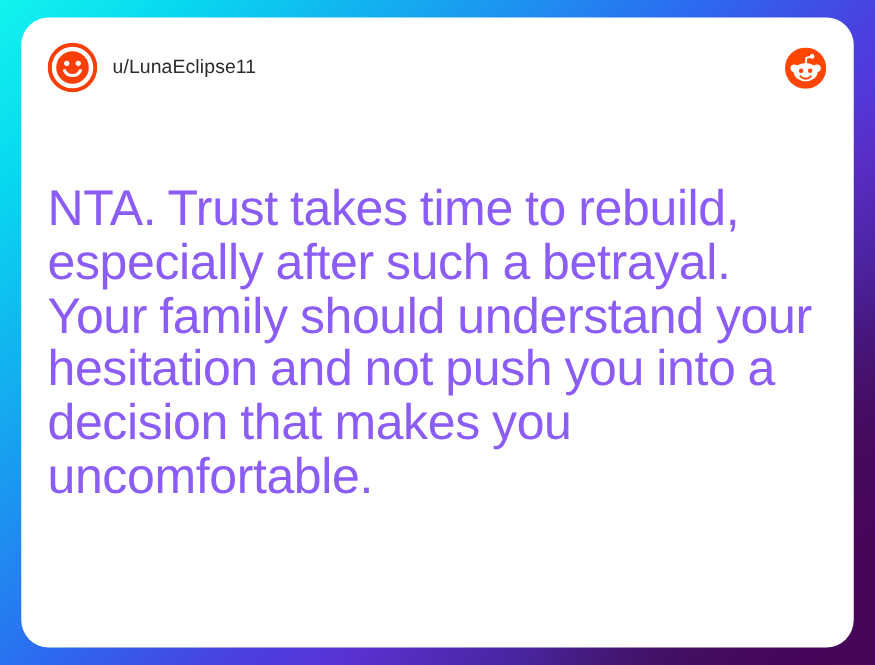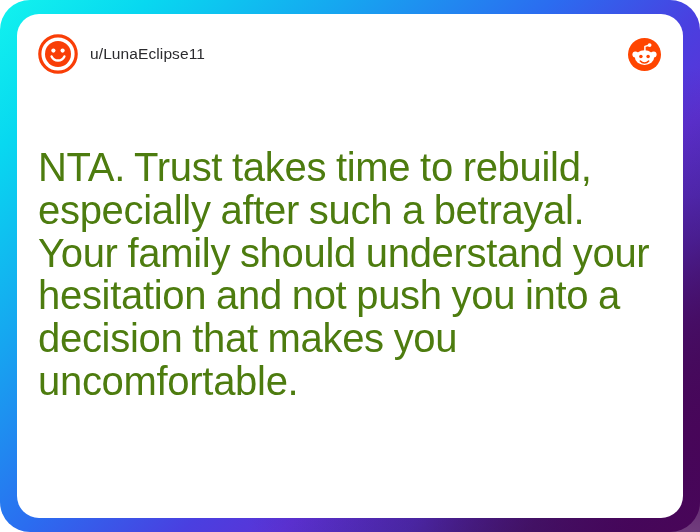--- a/index.html
+++ b/index.html
@@ -21,21 +21,20 @@
         #12f3ee 0%,
         #08d8f0 12%,
         #16a6f0 28%,
         #2b6cf0 45%,
         #4a3fe0 58%,
         #5b33d6 66%,
         #4a2fb8 76%,
         #3b1f72 86%,
         #3d0a60 94%,
         #4a0a56 100%);
-    border-radius: 30px;
   }
 
   
   #stage::after {
     content: "";
     position: absolute;
     inset: 0;
     background: radial-gradient(120% 120% at 103% 82%,
         rgba(72, 5, 88, 0.96) 0%,
         rgba(72, 5, 88, 0.75) 18%,
@@ -98,21 +97,21 @@
     position: absolute;
     left: 21px;
     right: 28px;
     top: 132px;
   }
 
   .body-text {
     font-size: 40px;
     line-height: 1.07;
     letter-spacing: -0.3px;
-    color: #4d7c0f;
+    color: #8b5cf6;
     font-weight: 300;
     margin: 0;
     word-spacing: -1px;
   }
 </style>
 </head>
 <body>
 
 <div id="stage">
 

